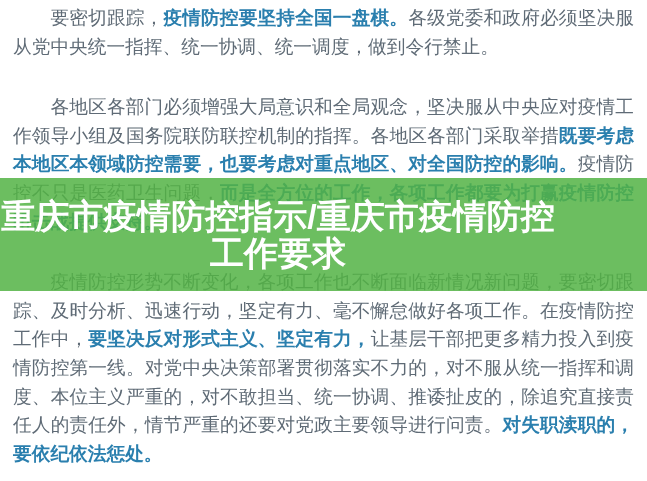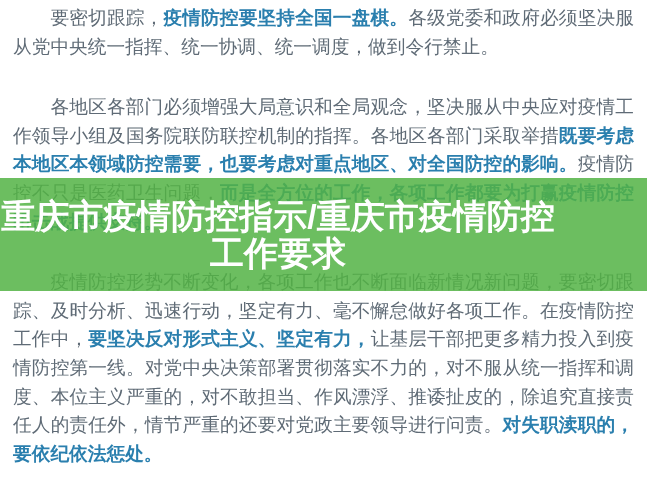--- a/index.html
+++ b/index.html
@@ -71,18 +71,18 @@
     word-break: break-all;
   }
 </style>
 </head>
 <body>
 
 <div class="canvas">
   <div class="article" id="article">
       <p><span class="seg-normal">要密切跟踪，</span><span class="seg-bold">疫情防控要坚持全国一盘棋。</span><span class="seg-normal">各级党委和政府必须坚决服从党中央统一指挥、统一协调、统一调度，做到令行禁止。</span></p>
       <p><span class="seg-normal">各地区各部门必须增强大局意识和全局观念，坚决服从中央应对疫情工作领导小组及国务院联防联控机制的指挥。各地区各部门采取举措</span><span class="seg-bold">既要考虑本地区本领域防控需要，也要考虑对重点地区、对全国防控的影响。</span><span class="seg-normal">疫情防控不只是医药卫生问题，</span><span class="seg-bold">而是全方位的工作，各项工作都要为打赢疫情防控阻击战提供支持。</span></p>
-      <p><span class="seg-normal">疫情防控形势不断变化，各项工作也不断面临新情况新问题，要密切跟踪、及时分析、迅速行动，坚定有力、毫不懈怠做好各项工作。在疫情防控工作中，</span><span class="seg-bold">要坚决反对形式主义、坚定有力，</span><span class="seg-normal">让基层干部把更多精力投入到疫情防控第一线。对党中央决策部署贯彻落实不力的，对不服从统一指挥和调度、本位主义严重的，对不敢担当、作风漂浮、推诿扯皮的，除追究直接责任人的责任外，情节严重的还要对党政主要领导进行问责。</span><span class="seg-bold">对失职渎职的，要依纪依法惩处。</span></p>
+      <p><span class="seg-normal">疫情防控形势不断变化，各项工作也不断面临新情况新问题，要密切跟踪、及时分析、迅速行动，坚定有力、毫不懈怠做好各项工作。在疫情防控工作中，</span><span class="seg-bold">要坚决反对形式主义、坚定有力，</span><span class="seg-normal">让基层干部把更多精力投入到疫情防控第一线。对党中央决策部署贯彻落实不力的，对不服从统一指挥和调度、本位主义严重的，对不敢担当、统一协调、推诿扯皮的，除追究直接责任人的责任外，情节严重的还要对党政主要领导进行问责。</span><span class="seg-bold">对失职渎职的，要依纪依法惩处。</span></p>
     </div>
   <div class="band">
     <div class="band-title">重庆市疫情防控指示/重庆市疫情防控工作要求</div>
   </div>
 </div>
 
 </body></html>

